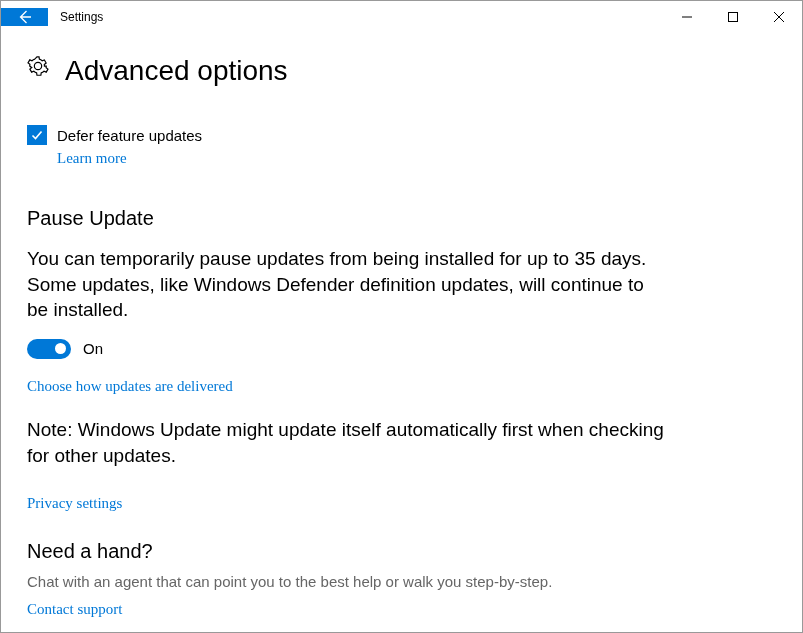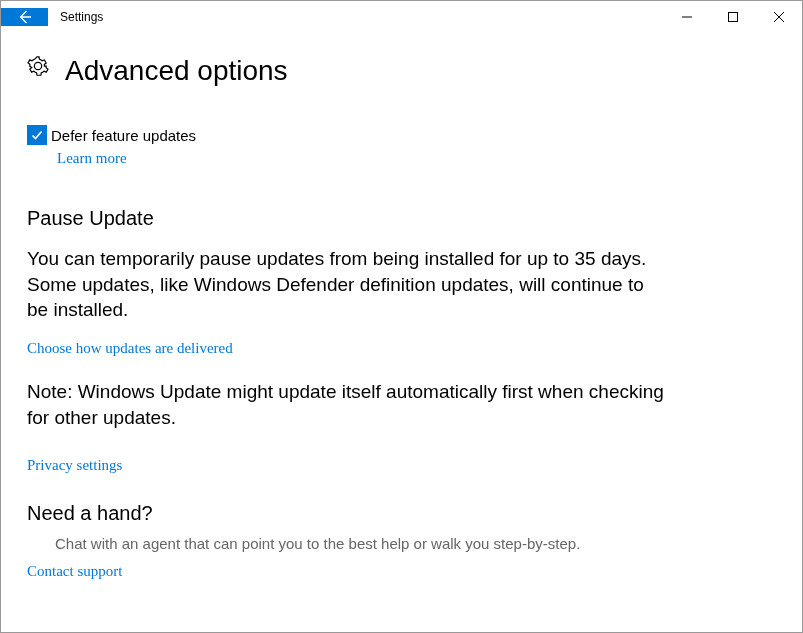--- a/index.html
+++ b/index.html
@@ -55,21 +55,21 @@
       margin-bottom: 38px;
     }
     .page-header h1 {
       font-size: 28px;
       font-weight: 400;
       letter-spacing: 0;
     }
     .checkbox-row {
       display: flex;
       align-items: center;
-      gap: 4px;
+      gap: 10px;
       margin-bottom: 4px;
     }
     .checkbox {
       width: 20px;
       height: 20px;
       background: #0078d7;
       display: flex;
       align-items: center;
       justify-content: center;
       color: #fff;
@@ -115,21 +115,20 @@
       top: 4.5px;
     }
     .paused-text { margin-bottom: 30px; }
     .deliver-link { display: inline-block; margin-bottom: 22px; }
     .note-text { margin-bottom: 26px; }
     .privacy-link { display: inline-block; margin-bottom: 28px; }
     .help-text {
       color: #666;
       font-size: 15px;
       margin-bottom: 10px;
-      margin-left: 28px;
     }
     .gear-icon { color: #333; }
     .section h2.need-hand { margin-bottom: 10px; }
   </style>
 </head>
 <body>
 
 <div class="titlebar">
   <div class="back-btn">
     <svg width="18" height="18" viewBox="0 0 18 18">
@@ -170,20 +169,26 @@
           <path d="M2.5 7.5 L5.5 10.5 L11.5 3.5" stroke="#fff" stroke-width="1.6" fill="none"></path>
         </svg>
     </div>
     <span>Defer feature updates</span>
   </div>
   <span class="link learn-more">Learn more</span>
 
   <div class="section">
     <h2>Pause Update</h2>
     <p class="body-text">You can temporarily pause updates from being installed for up to 35 days. Some updates, like Windows Defender definition updates, will continue to be installed.</p>
+    <div class="toggle-row">
+      <div class="toggle">
+        <div class="toggle-knob"></div>
+      </div>
+      <span>On</span>
+    </div>
   </div>
 
   <span class="link deliver-link">Choose how updates are delivered</span>
   <p class="body-text note-text">Note: Windows Update might update itself automatically first when checking for other updates.</p>
   <span class="link privacy-link">Privacy settings</span>
 
   <div class="section">
     <h2 class="need-hand">Need a hand?</h2>
     <p class="help-text">Chat with an agent that can point you to the best help or walk you step-by-step.</p>
     <span class="link">Contact support</span>

